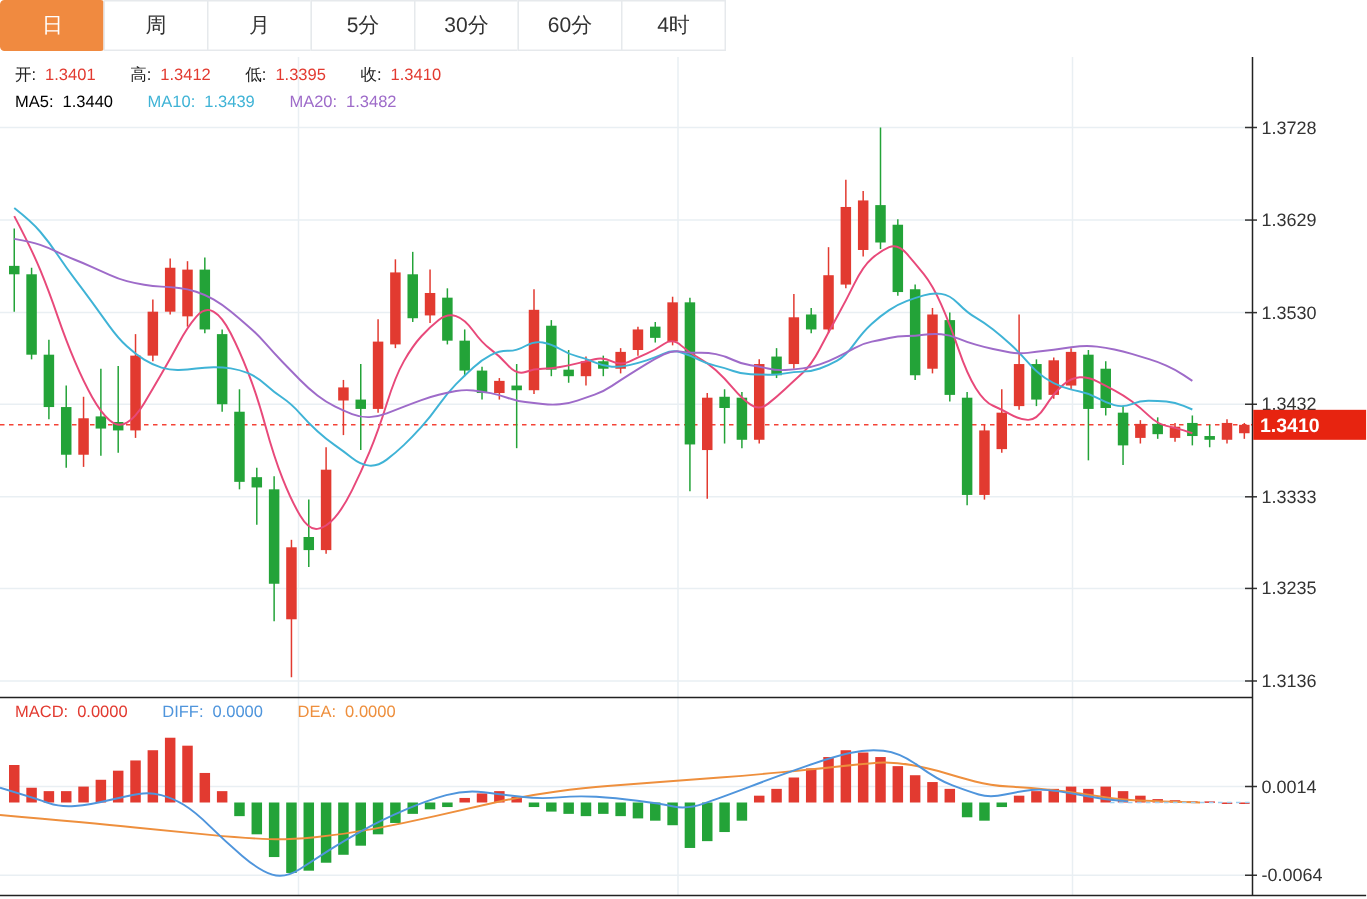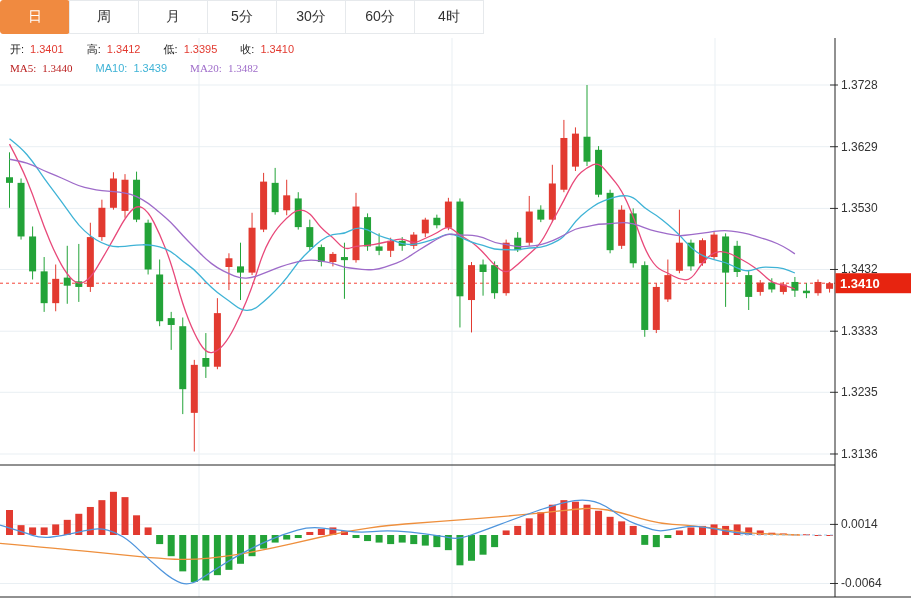--- a/index.html
+++ b/index.html
@@ -8,21 +8,21 @@
   .tabs{position:absolute;left:0;top:0;height:35px;display:flex;z-index:5;}
   .tab{width:70px;height:34px;box-sizing:border-box;border:1px solid #e6e9ec;margin-left:-1px;
        display:flex;align-items:center;justify-content:center;font-size:14px;color:#333;
        background:#fff;cursor:pointer;}
   .tab:first-child{margin-left:0;}
   .tab.active{background:#f08a40;border-color:#f08a40;color:#fff;border-radius:3px;}
   .legend{position:absolute;z-index:4;font-size:11px;white-space:nowrap;pointer-events:none;}
   .legend span{margin-right:6px;}
   .lab{color:#222;}
   .val-red{color:#e23a30;}
-  .ma5{color:#b91c1c;font-family:Liberation Serif, serif;} .ma10{color:#3fb3d6;} .ma20{color:#9e6bc9;font-family:Liberation Serif, serif;}
+  .ma5{color:#000000;} .ma10{color:#3fb3d6;} .ma20{color:#9e6bc9;}
   .macd-m{color:#e23a30;} .macd-diff{color:#4f95dc;} .macd-dea{color:#ee8f3d;}
   .gap{display:inline-block;width:8px;}
   svg{position:absolute;left:0;top:0;}
 </style>
 </head>
 <body>
 
 <div id="app">
   <div class="tabs" id="tabs">
       <div class="tab active">日</div>
@@ -304,13 +304,18 @@
     <span class="lab">低:</span><span class="val-red">1.3395</span><span class="gap"></span>
     <span class="lab">收:</span><span class="val-red">1.3410</span>
   </div>
 
   <div class="legend" style="left:10px;top:62px;">
     <span class="ma5">MA5:</span><span class="ma5">1.3440</span><span class="gap"></span>
     <span class="ma10">MA10:</span><span class="ma10">1.3439</span><span class="gap"></span>
     <span class="ma20">MA20:</span><span class="ma20">1.3482</span>
   </div>
 
+  <div class="legend" style="left:10px;top:469px;">
+    <span class="macd-m">MACD:</span><span class="macd-m">0.0000</span><span class="gap"></span>
+    <span class="macd-diff">DIFF:</span><span class="macd-diff">0.0000</span><span class="gap"></span>
+    <span class="macd-dea">DEA:</span><span class="macd-dea">0.0000</span>
+  </div>
 </div>
 
 </body></html>

